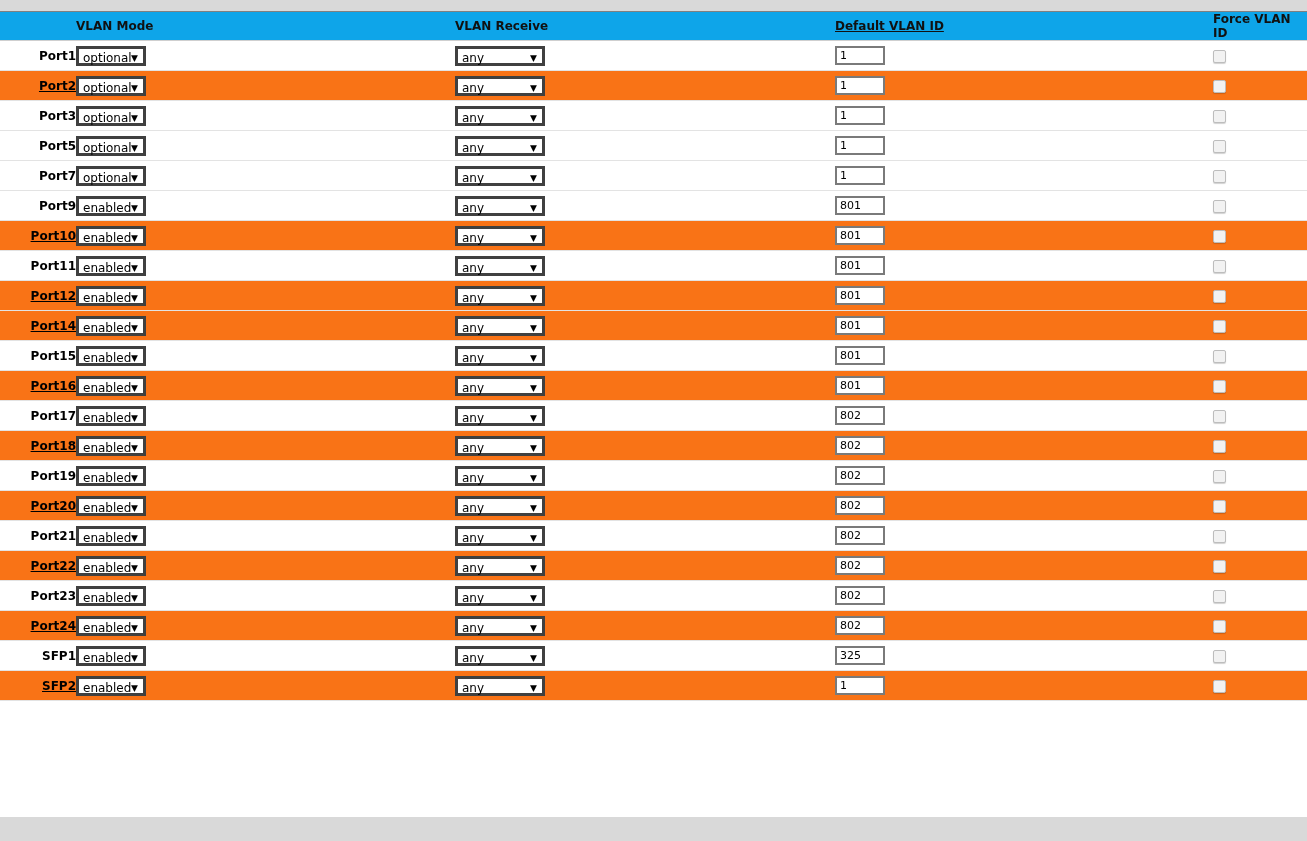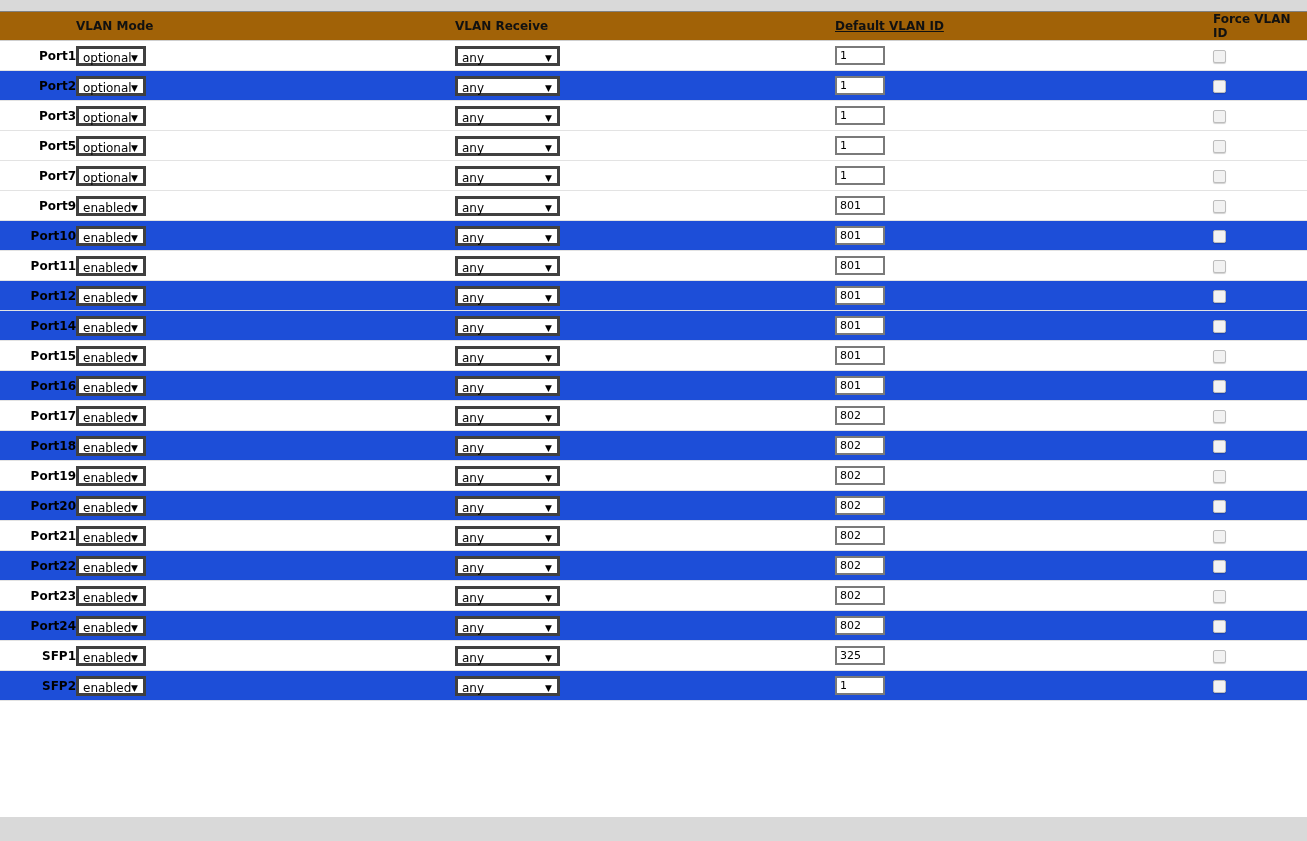--- a/index.html
+++ b/index.html
@@ -29,39 +29,40 @@
     border-bottom: 1px solid #808080;
     box-sizing: border-box;
   }
   
   table.vlan-table {
     width: 1307px;
     border-collapse: collapse;
     table-layout: fixed;
   }
   table.vlan-table tr.header-row {
-    background: #a16207;
+    background: #0ea5e9;
     height: 25px;
   }
   table.vlan-table tr.header-row th {
     font-size: 12px;
     font-weight: bold;
     color: #111111;
     text-align: left;
     padding: 0;
     vertical-align: middle;
     border-bottom: 1px solid #cfcfcf;
   }
   table.vlan-table tr.data-row {
     height: 30px;
     background: #ffffff;
     padding-left: 36px;
   }
   table.vlan-table tr.data-row.alt {
-    background: #1d4ed8;
+    background: #f97316;
+    text-decoration: underline;
   }
   table.vlan-table tr.data-row td {
     padding: 0;
     vertical-align: middle;
     border-bottom: 1px solid #e3e3e3;
   }
   
   .col-port   { width: 76px; }
   .col-mode   { width: 379px; }
   .col-recv   { width: 380px; }
@@ -110,21 +111,21 @@
   }
   .sel .sel-arrow {
     position: absolute;
     right: 5px;
     top: 0;
     line-height: 18px;
     font-size: 9px;
     color: #000000;
   }
   .sel-mode { width: 70px; }
-  .sel-recv { width: 105px; }
+  .sel-recv { width: 90px; }
 
   
   .txt {
     box-sizing: border-box;
     width: 50px;
     height: 19px;
     border: 2px solid #7a7a7a;
     background: #ffffff;
     font-family: "DejaVu Sans", sans-serif;
     font-size: 11px;

